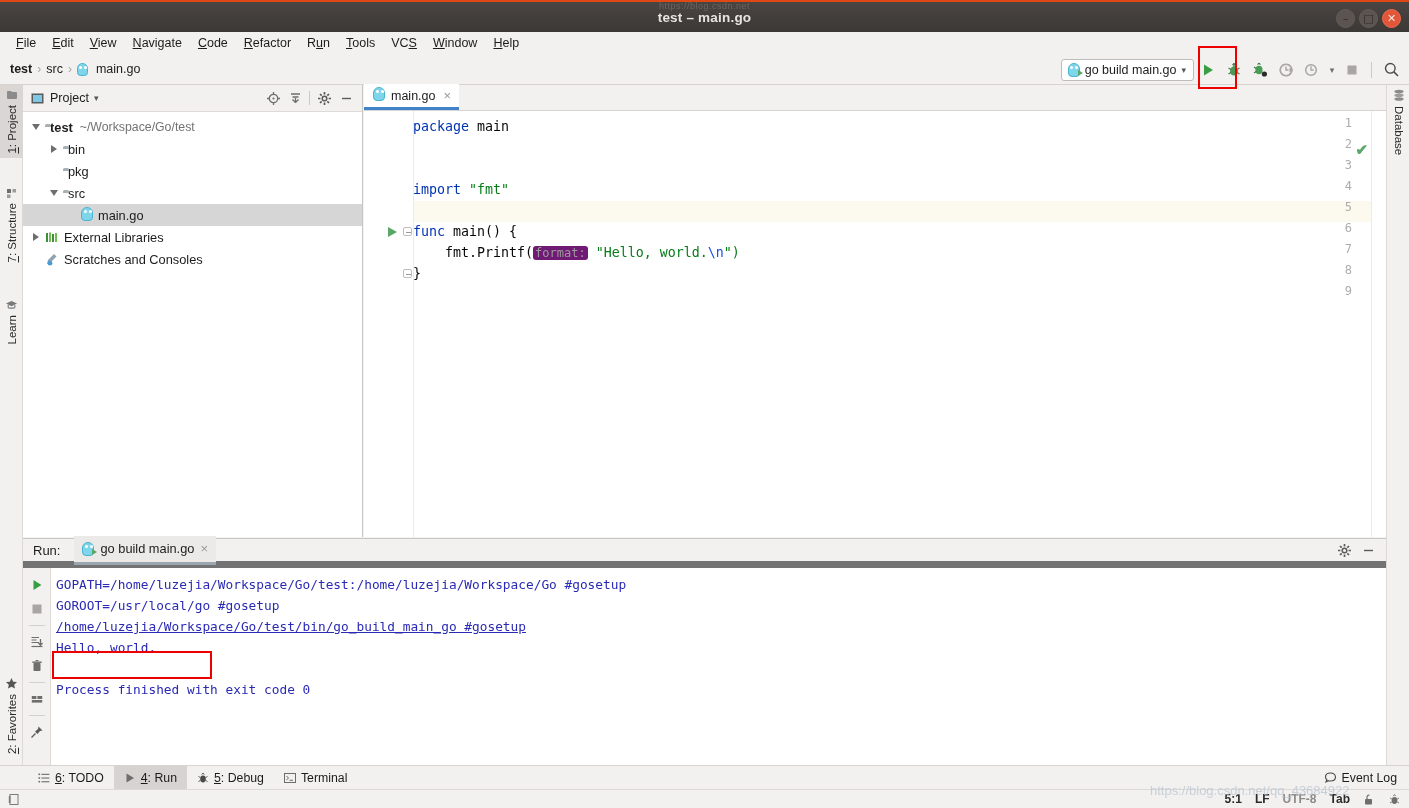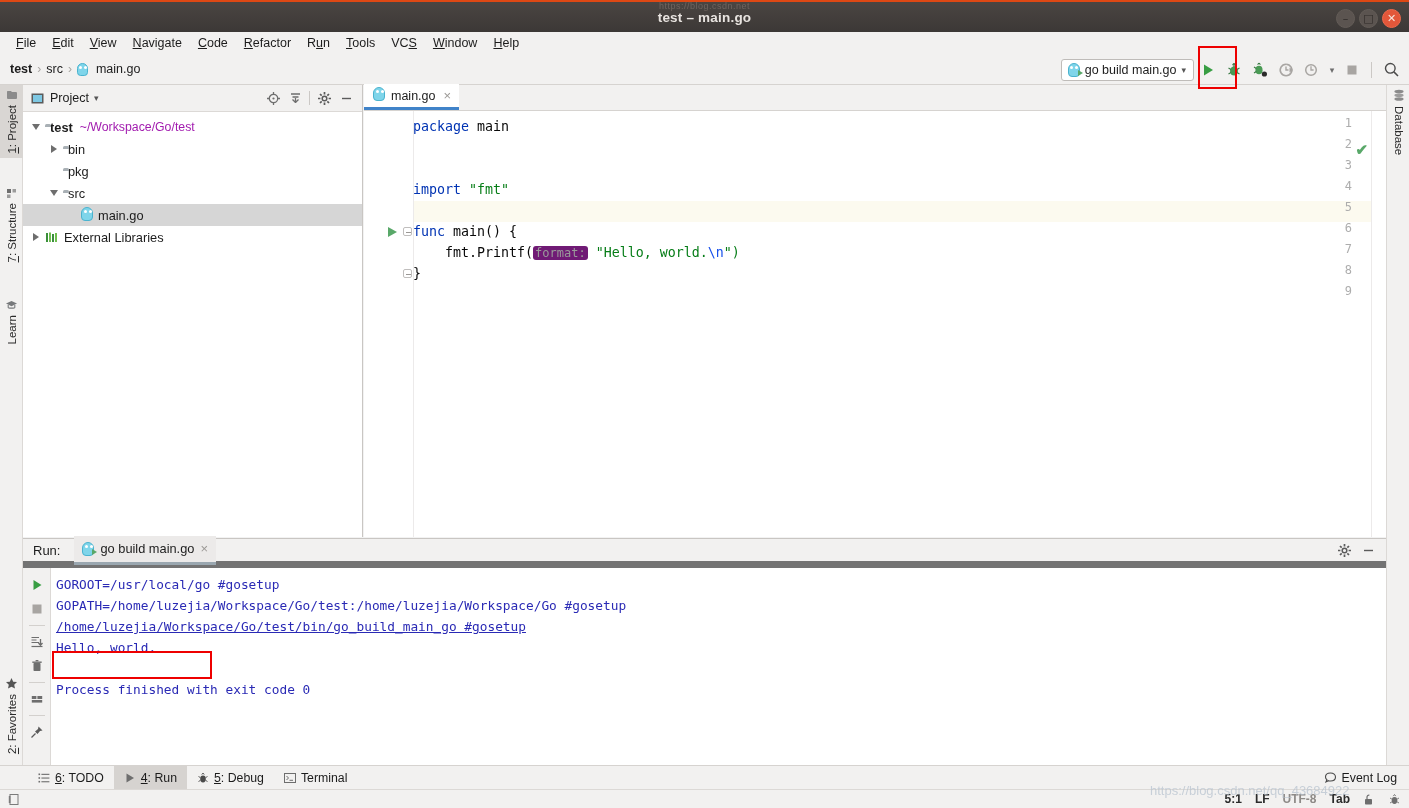--- a/index.html
+++ b/index.html
@@ -125,21 +125,21 @@
     height: 22px; display: flex; align-items: center; white-space: nowrap;
     padding-right: 4px;
   }
   .trow.sel { background: #d6d6d6; }
   .tw { width: 18px; display: flex; align-items: center; justify-content: center; }
   .tri { width: 0; height: 0; }
   .tri.down { border-left: 4.5px solid transparent; border-right: 4.5px solid transparent; border-top: 6px solid #6e6e6e; }
   .tri.right { border-top: 4.5px solid transparent; border-bottom: 4.5px solid transparent; border-left: 6px solid #6e6e6e; }
   .tlabel { margin-left: 5px; }
   .tlabel.b { font-weight: bold; }
-  .tpath { color: #a21caf; margin-left: 7px; font-size: 12.3px; }
+  .tpath { color: #737373; margin-left: 7px; font-size: 12.3px; }
   .folder {
     width: 14px; height: 11px; background: #a9b0b5; border-radius: 1.5px 2.5px 2.5px 2.5px;
     position: relative;
   }
   .folder::before {
     content: ""; position: absolute; left: 0; top: -3px; width: 6px; height: 3px;
     background: #a9b0b5; border-radius: 1.5px 1.5px 0 0;
   }
 
   
@@ -526,20 +526,29 @@
           <svg width="14" height="13" viewBox="0 0 14 13">
             <rect x="1" y="2" width="2" height="9" fill="#3b8f3b"></rect>
             <rect x="4" y="1.5" width="2" height="9.5" fill="#6fbf4f"></rect>
             <rect x="7" y="3" width="2" height="8" fill="#3b8f3b"></rect>
             <rect x="10" y="2" width="2" height="9" fill="#6fbf4f"></rect>
           </svg>
         </span>
         <span class="tlabel">External Libraries</span>
       </div>
 
+      <div class="trow" style="padding-left:22px;">
+        <span>
+          <svg width="14" height="13" viewBox="0 0 14 13">
+            <path d="M2 11 L3 7 L9 1 L11.5 3.5 L5.5 9.5 Z" fill="#8fa3b0"></path>
+            <circle cx="5" cy="10.2" r="2.4" fill="#4b9bd3"></circle>
+          </svg>
+        </span>
+        <span class="tlabel">Scratches and Consoles</span>
+      </div>
     </div>
   </div>
 
   <div class="editor-wrap">
     <div class="tabbar">
       <div class="etab">
         <span><span class="gopher"></span></span>
         <span>main.go</span>
         <span class="x">×</span>
       </div>
@@ -635,22 +644,22 @@
       <div class="cg-div"></div>
       <div class="cg-btn">
         <svg width="14" height="14" viewBox="0 0 14 14">
           <path d="M8.5 1.5 L12.5 5.5 L10 6 L7.5 9 L5 6.5 L8 4 Z" fill="#5b5b5b"></path>
           <path d="M5.5 8.5 L1.5 12.5" stroke="#5b5b5b" stroke-width="1.3"></path>
         </svg>
       </div>
     </div>
 
     <div class="console">
+      <div class="cline">GOPATH=/home/luzejia/Workspace/Go/test:/home/luzejia/Workspace/Go #gosetup</div>
       <div class="cline">GOROOT=/usr/local/go #gosetup</div>
-      <div class="cline">GOPATH=/home/luzejia/Workspace/Go/test:/home/luzejia/Workspace/Go #gosetup</div>
       <div class="cline underline">/home/luzejia/Workspace/Go/test/bin/go_build_main_go #gosetup</div>
       <div class="cline">Hello, world.</div>
       <div class="cline"></div>
       <div class="cline">Process finished with exit code 0</div>
     </div>
   </div>
   <div class="redbox2"></div>
 
   <div class="bottom-tabs">
     <div class="btab">

